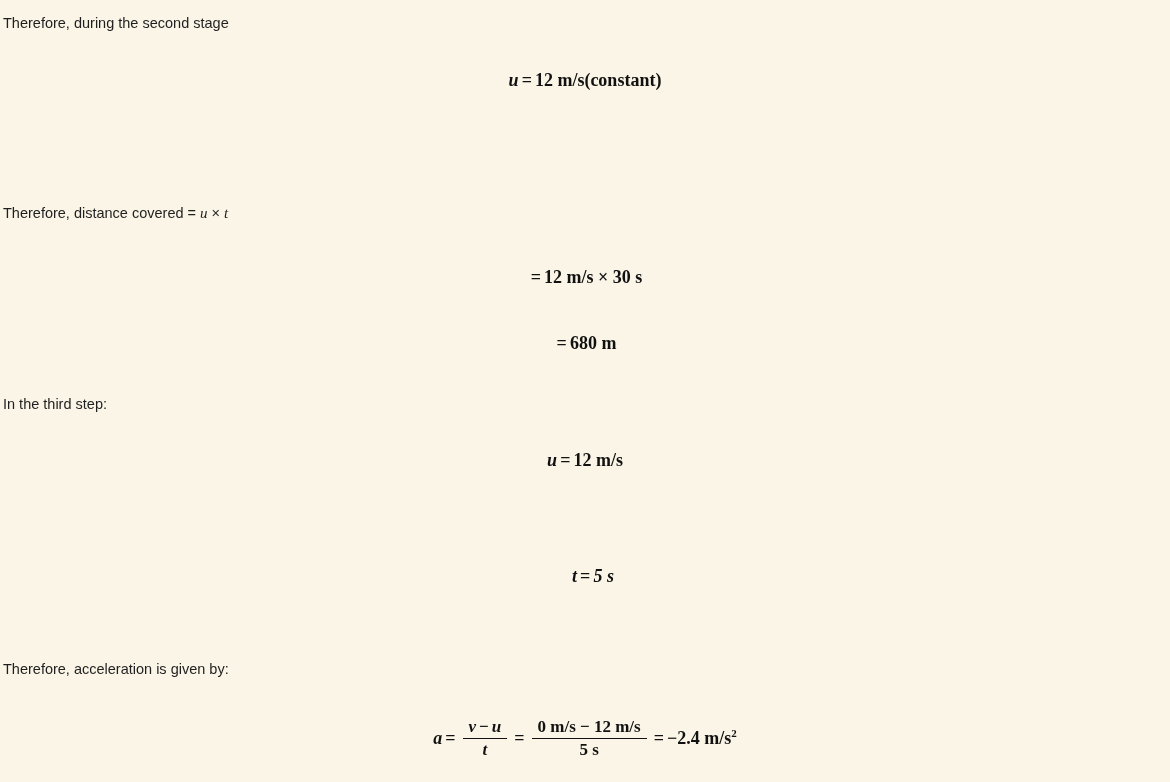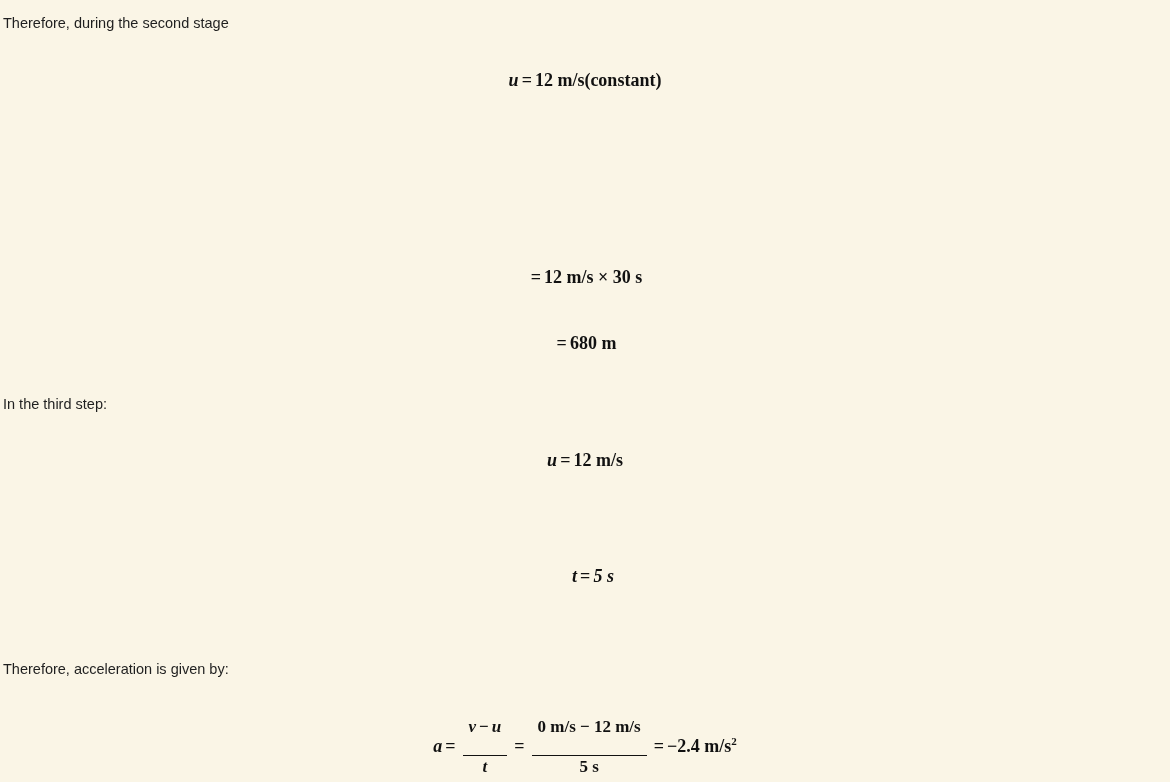--- a/index.html
+++ b/index.html
@@ -58,21 +58,21 @@
   .frac {
     display: inline-block;
     vertical-align: middle;
     text-align: center;
     margin: 0 4px;
     position: relative;
     top: -1px;
   }
   .frac .num {
     display: block;
-    padding: 0 6px 18px 6px;
+    padding: 0 6px 1px 6px;
     border-bottom: 1.3px solid #111;
     font-size: 17px;
   }
   .frac .den {
     display: block;
     padding: 1px 6px 0 6px;
     font-size: 17px;
   }
   sup.sq {
     font-size: 11px;
@@ -87,20 +87,23 @@
 
 <div class="page">
 
   <div class="para" style="top:14px;">Therefore, during the second stage</div>
 
   <div class="eq" style="top:70px;">
     <span class="it">u</span><span class="op">=</span><span class="rm">12 m/s(constant)</span>
   </div>
 
 
+  <div class="para" style="top:204px;">
+    <span>Therefore, distance covered = </span><span class="mathvar">u</span><span> × </span><span class="mathvar">t</span>
+  </div>
 
   <div class="eq" style="top:260px;margin-top:7px;">
     <span class="op">=</span><span class="rm">12 m/s × 30 s</span>
   </div>
 
   <div class="eq" style="top:333px;">
     <span class="op">=</span><span class="rm">680 m</span>
   </div>
 
   <div class="para" style="top:395px;">In the third step:</div>

